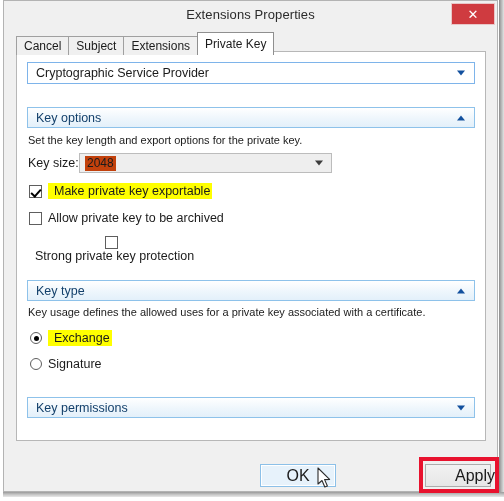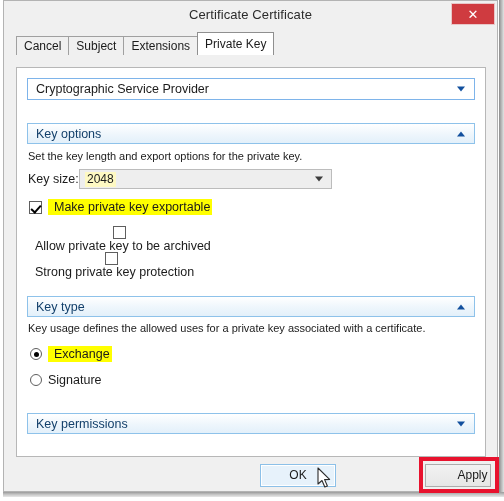--- a/index.html
+++ b/index.html
@@ -115,21 +115,21 @@
     border-color: #8f8f8f;
     position: relative;
     z-index: 6;
     font-weight: normal;
   }
 
   
   #panel {
     position: absolute;
     left: 12px;
-    top: 66px;
+    top: 50px;
     width: 470px;
     height: 390px;
     background: #ffffff;
     border: 1px solid #b7b7b7;
     box-sizing: border-box;
   }
 
   
   .combo {
     position: absolute;
@@ -203,21 +203,21 @@
     border: 1px solid #bcbcbc;
     background: #eeeeee;
     cursor: default;
   }
   #keysize-value {
     position: absolute;
     left: 5px;
     top: 2px;
     font-size: 12px;
     color: #1b1b1b;
-    background: #fef9c3;
+    background: #c2410c;
     padding: 0 2px 1px 2px;
   }
   #keysize-chev {
     position: absolute;
     right: 8px;
     top: 50%;
     transform: translateY(-50%);
     width: 0; height: 0;
     border-left: 4.5px solid transparent;
     border-right: 4.5px solid transparent;
@@ -293,21 +293,21 @@
   .rblabel {
     font-size: 12.5px;
     color: #1b1b1b;
     margin-left: 6px;
     white-space: nowrap;
   }
   .btn {
     position: absolute;
     height: 23px;
     box-sizing: border-box;
-    font-size: 12px;
+    font-size: 16px;
     color: #1b1b1b;
     text-align: center;
     line-height: 21px;
     background: linear-gradient(to bottom,#f2f2f2,#e6e6e6);
     border: 1px solid #acacac;
     cursor: pointer;
   }
   .btn.default {
     background: #e7f2fb;
     border: 1px solid #8cc0e8;
@@ -340,21 +340,21 @@
     z-index: 30;
     pointer-events: none;
   }
 </style>
 </head>
 <body>
 
 <div id="window">
 
   <div id="titlebar">
-    <div id="title-text">Certificate Certificate</div>
+    <div id="title-text">Extensions Properties</div>
     <div id="close-button">✕</div>
   </div>
 
   <div id="tabstrip">
     <div class="tab">Cancel</div>
     <div class="tab">Subject</div>
     <div class="tab">Extensions</div>
     <div class="tab active">Private Key</div>
   </div>
 
@@ -376,21 +376,21 @@
 
     <div id="keysize-combo" style="left:62px; top:101px;">
       <span id="keysize-value">2048</span>
       <span id="keysize-chev"></span>
     </div>
 
     <div class="cbrow" style="top:131px;">
       <span class="cbox checked"></span>
       <span class="cblabel hl">Make private key exportable</span>
     </div>
-    <div class="cbrow" style="top:158px;flex-direction:column;">
+    <div class="cbrow" style="top:158px;">
       <span class="cbox"></span>
       <span class="cblabel">Allow private key to be archived</span>
     </div>
     <div class="cbrow" style="top:184px;flex-direction:column;">
       <span class="cbox"></span>
       <span class="cblabel">Strong private key protection</span>
     </div>
 
     <div class="grouphdr" style="top:228px;">
       <span class="ghtext">Key type</span>

